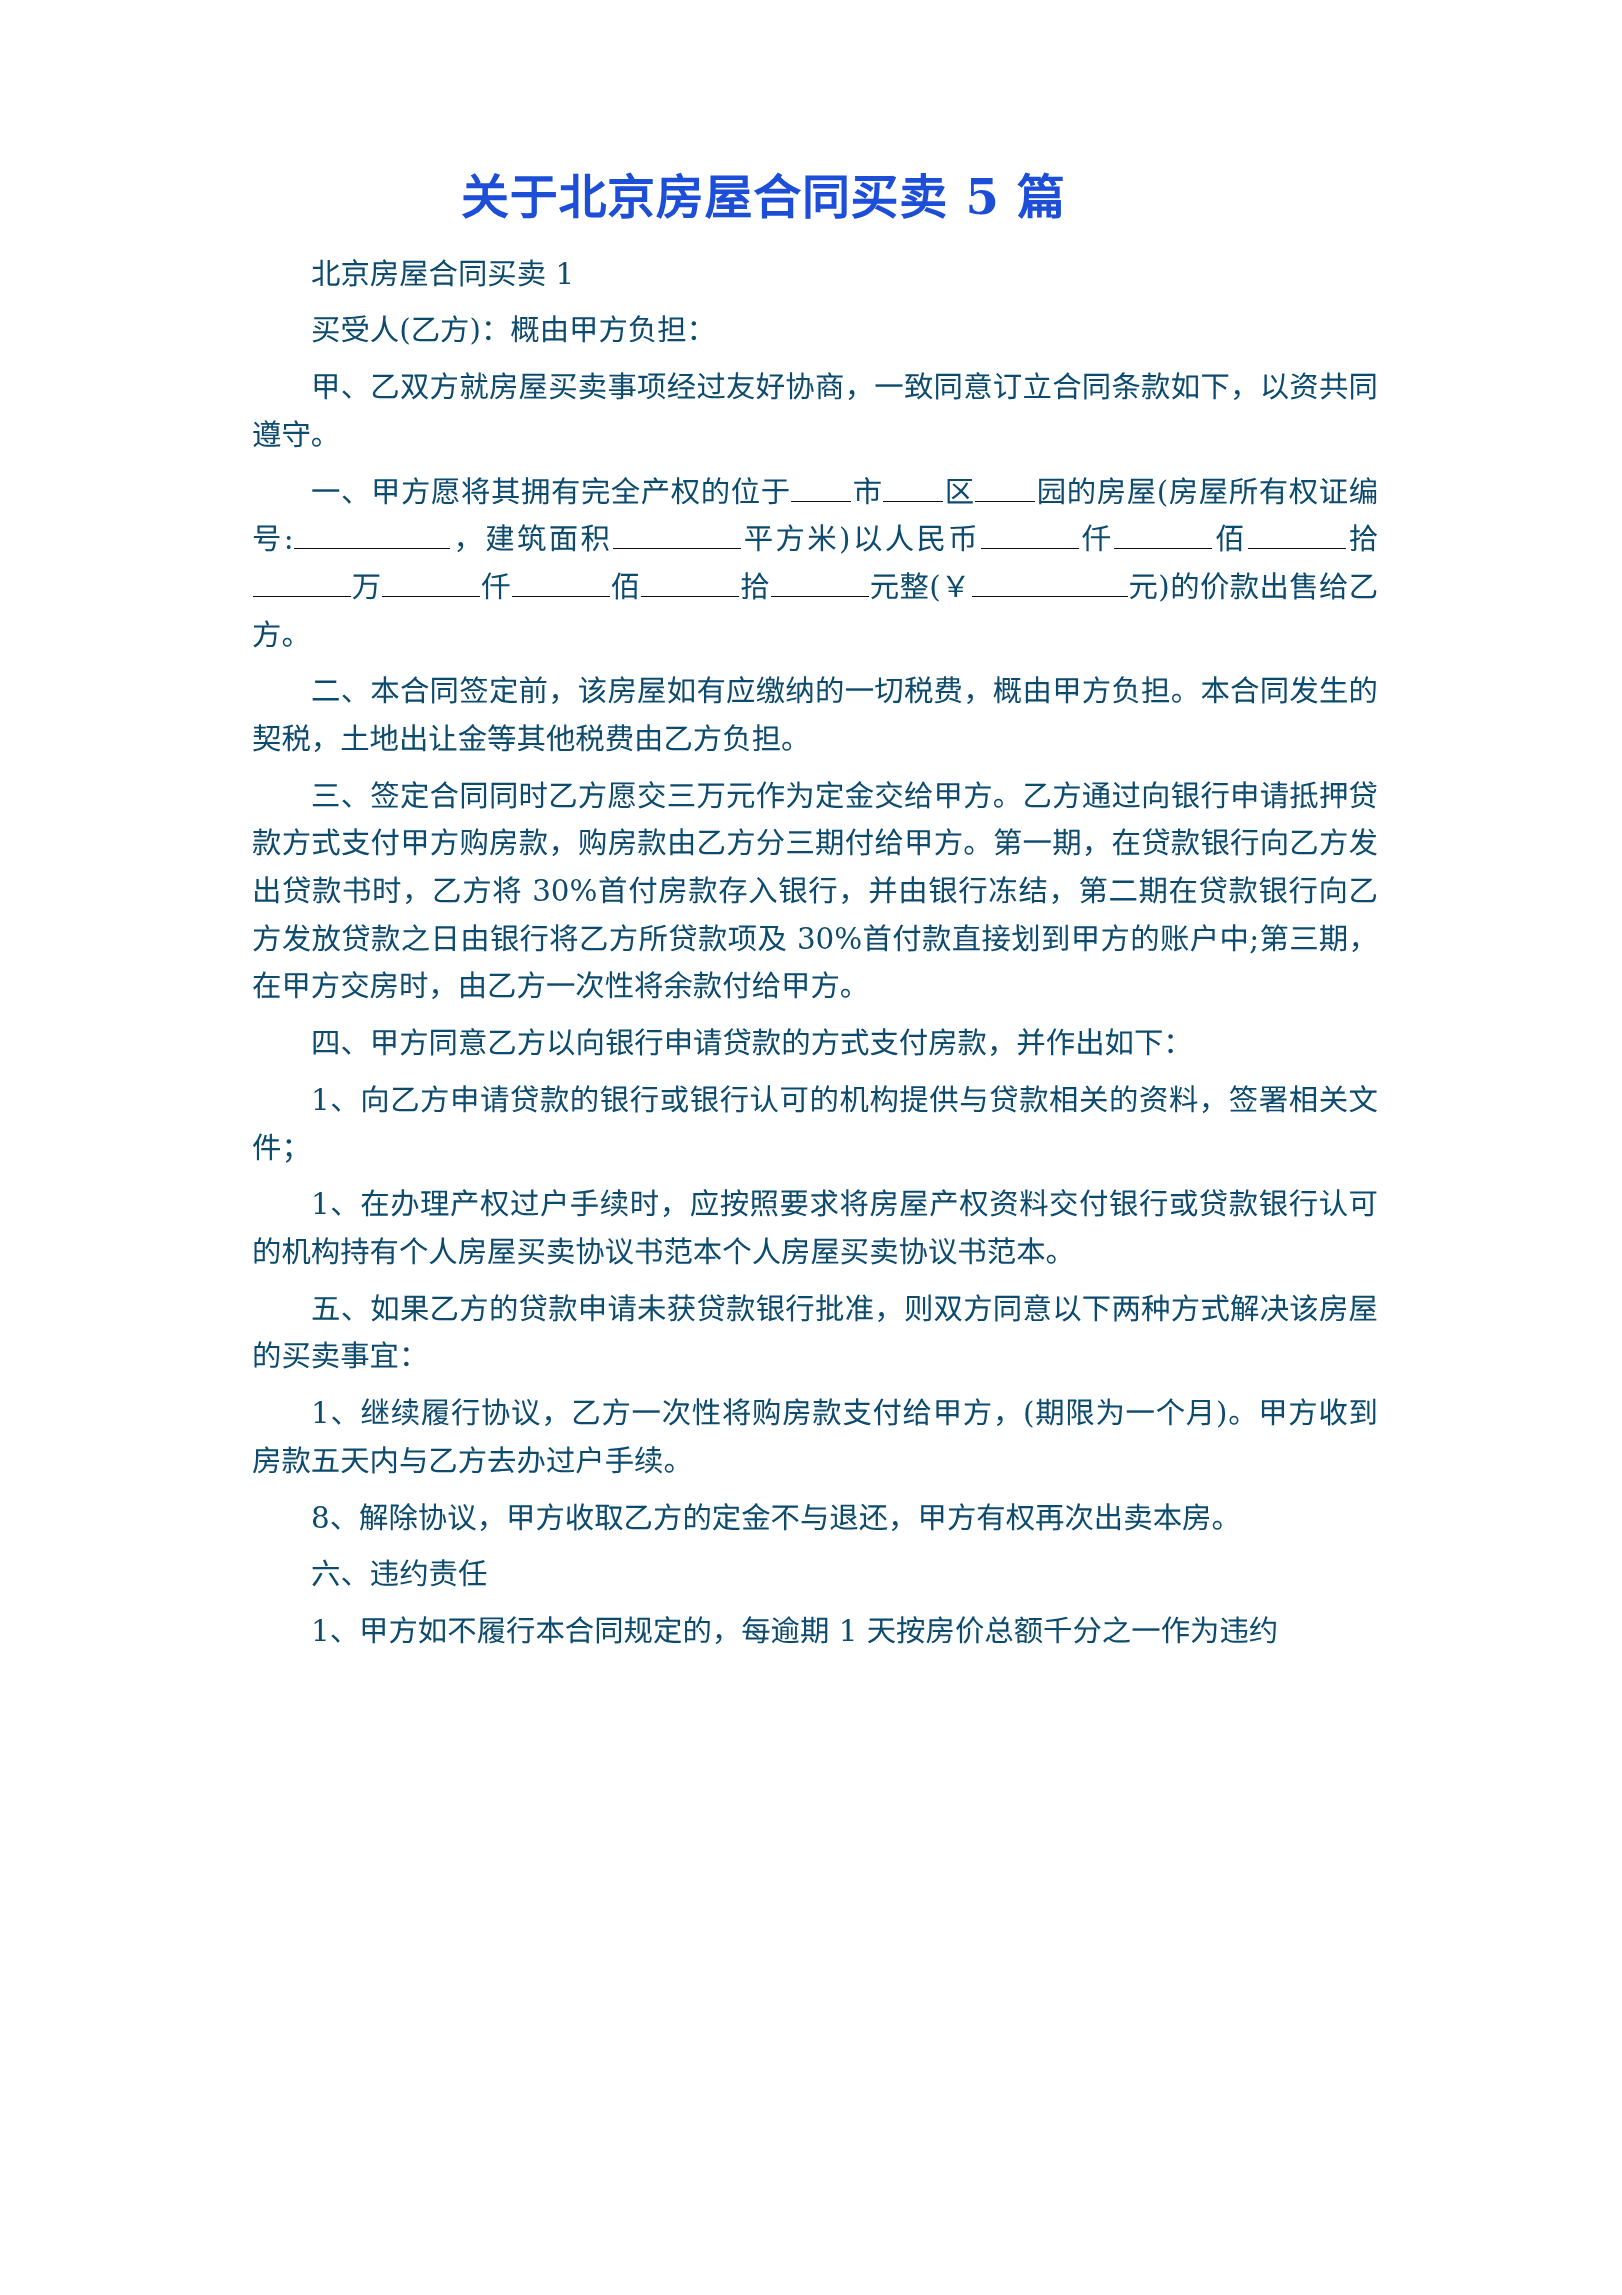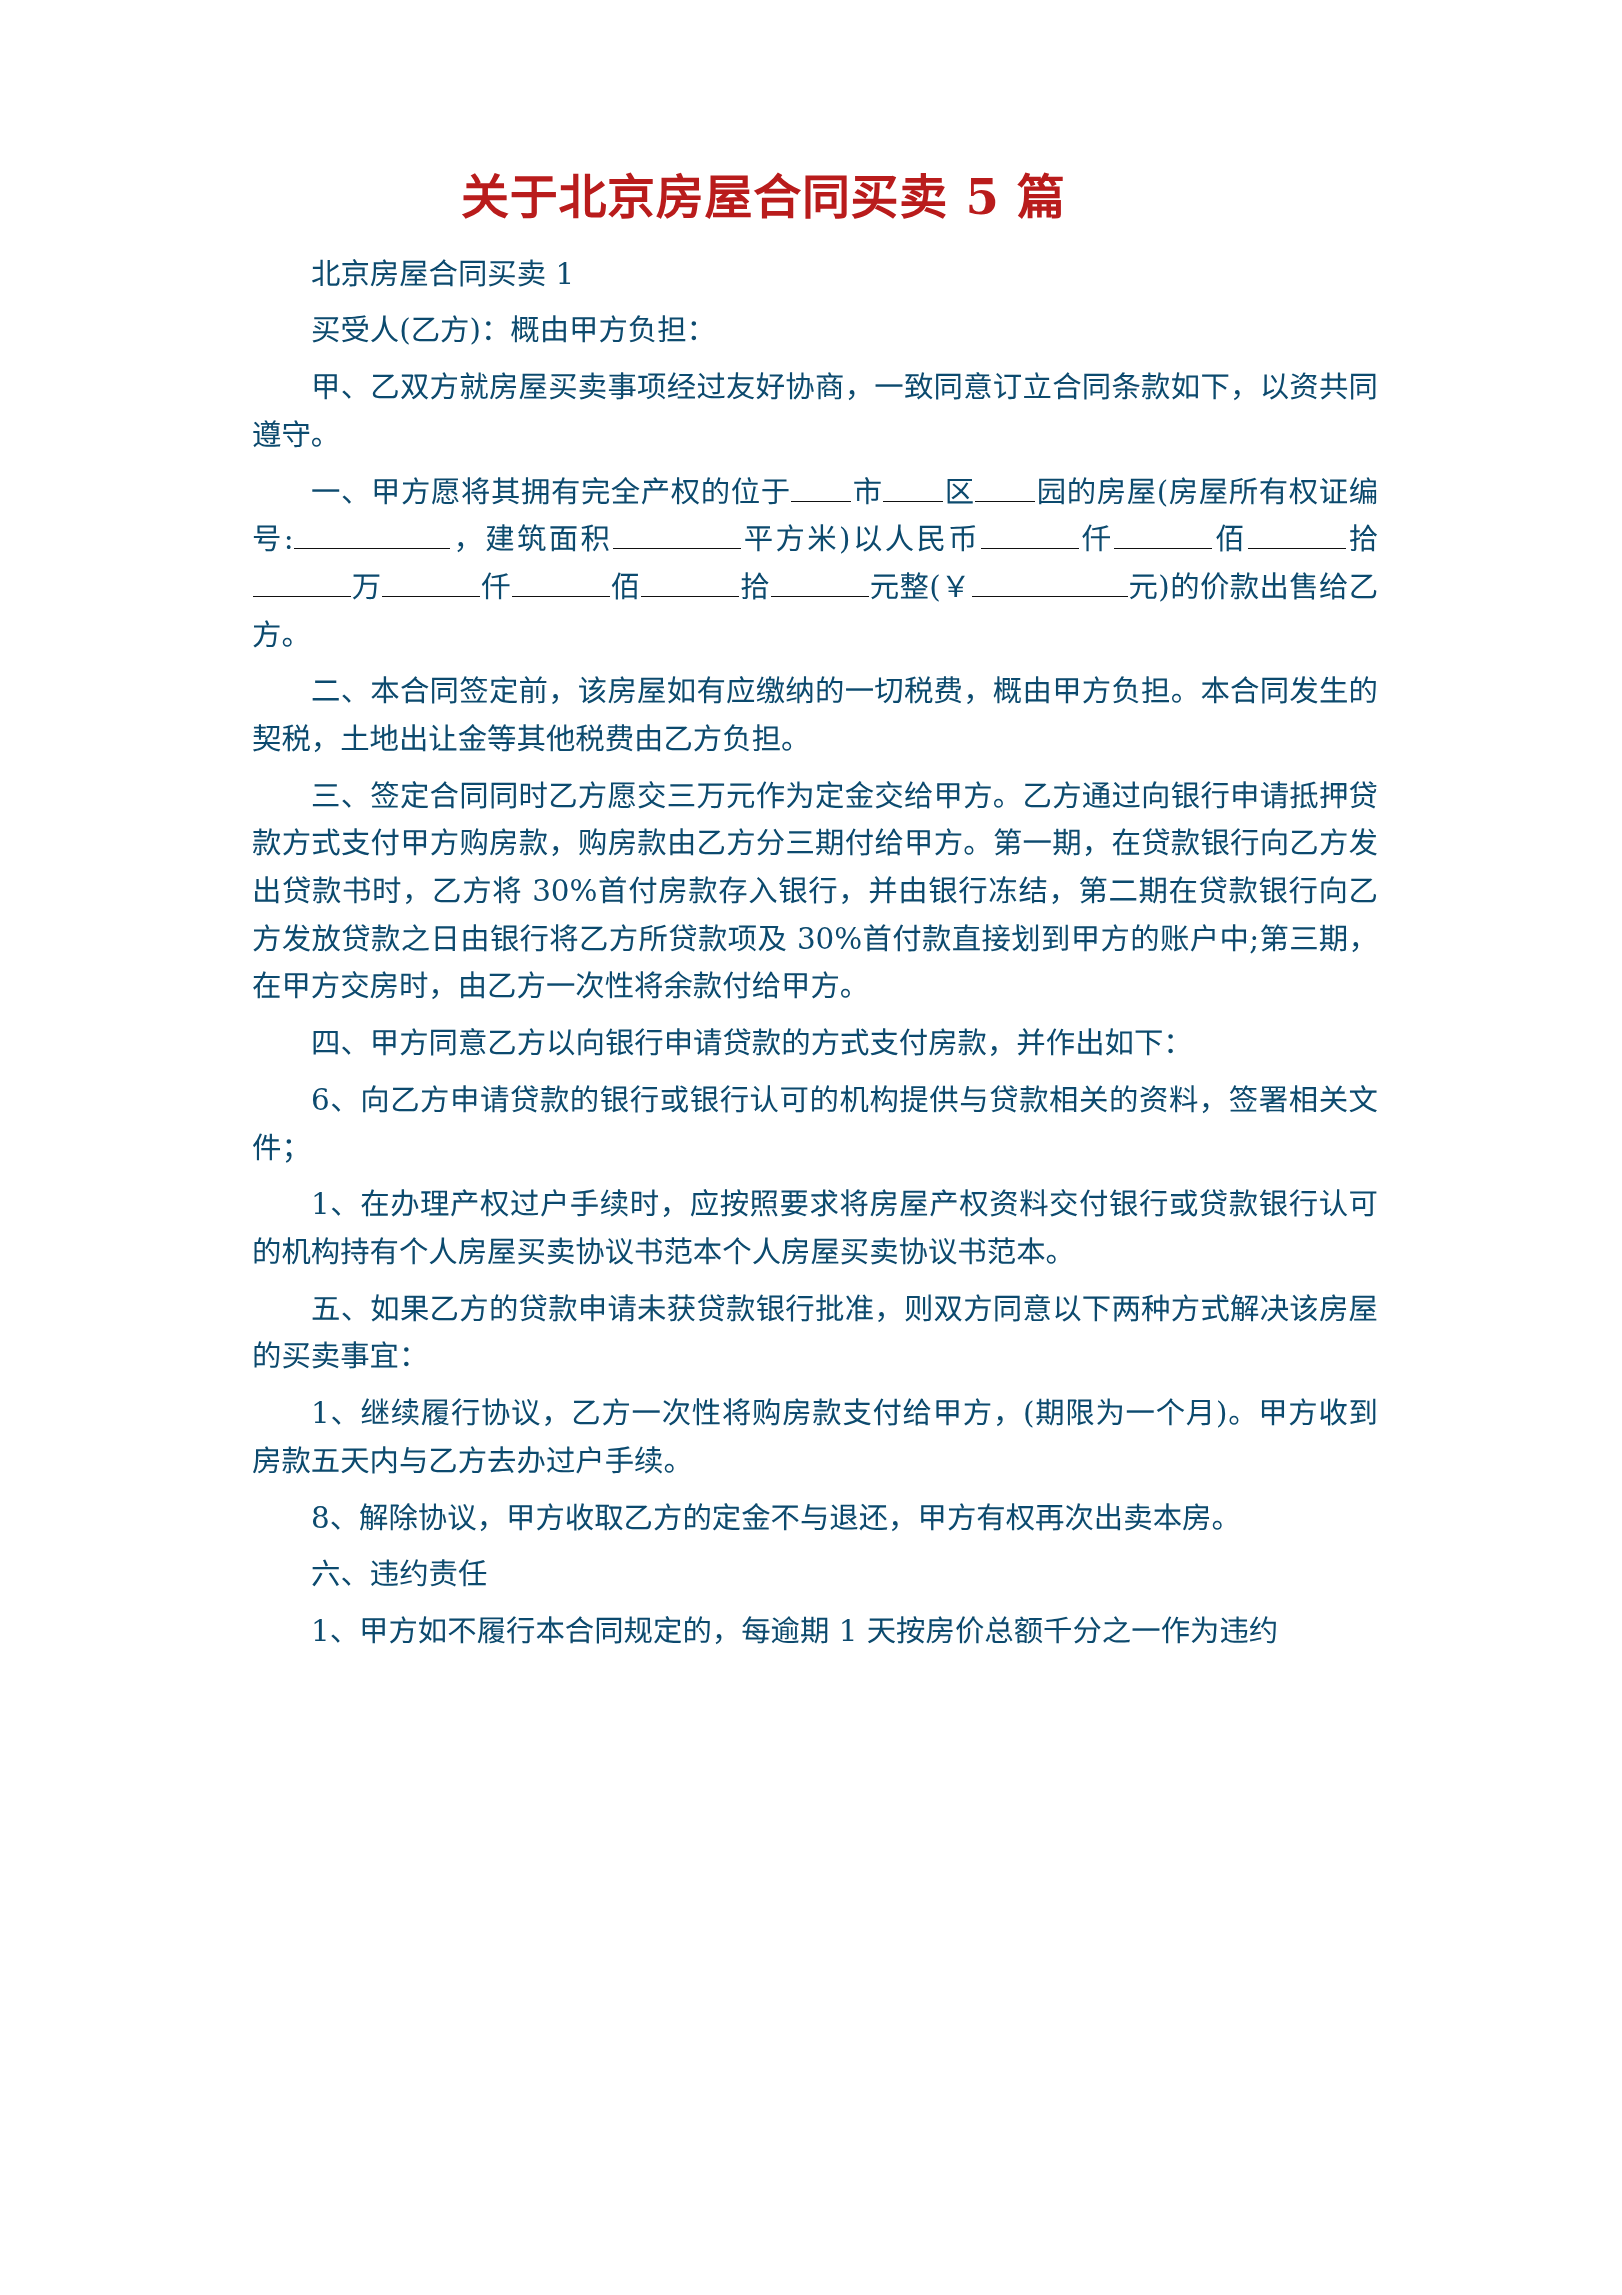--- a/index.html
+++ b/index.html
@@ -30,21 +30,21 @@
     left: 252px;
     top: 167px;
     width: 1126px;
   }
 
   .doc-title {
     font-family: "DejaVu Serif", "Liberation Serif", serif;
     font-size: 48px;
     font-weight: bold;
     line-height: 1.25;
-    color: #b91c1c;
+    color: #1d4ed8;
     text-align: left;
     margin: 0 0 23.6px 0;
     padding-left: 209px;
     letter-spacing: 0.7px;
   }
 
   .para {
     font-family: "DejaVu Serif", "Liberation Serif", serif;
     font-size: 29.4px;
     line-height: 1.62;
@@ -92,21 +92,21 @@
     <p class="para indent">甲、乙双方就房屋买卖事项经过友好协商，一致同意订立合同条款如下，以资共同遵守。</p>
 
     <p class="para indent"><span>一、甲方愿将其拥有完全产权的位于</span><span class="blank b-sm"></span><span>市</span><span class="blank b-sm"></span><span>区</span><span class="blank b-sm"></span><span>园的房屋(房屋所有权证编号:</span><span class="blank b-xxl"></span><span>，建筑面积</span><span class="blank b-xl"></span><span>平方米)以人民币</span><span class="blank b-lg"></span><span>仟</span><span class="blank b-lg"></span><span>佰</span><span class="blank b-lg"></span><span>拾</span><span class="blank b-lg"></span><span>万</span><span class="blank b-lg"></span><span>仟</span><span class="blank b-lg"></span><span>佰</span><span class="blank b-lg"></span><span>拾</span><span class="blank b-lg"></span><span>元整(￥</span><span class="blank b-xxl"></span><span>元)的价款出售给乙方。</span></p>
 
     <p class="para indent">二、本合同签定前，该房屋如有应缴纳的一切税费，概由甲方负担。本合同发生的契税，土地出让金等其他税费由乙方负担。</p>
 
     <p class="para indent">三、签定合同同时乙方愿交三万元作为定金交给甲方。乙方通过向银行申请抵押贷款方式支付甲方购房款，购房款由乙方分三期付给甲方。第一期，在贷款银行向乙方发出贷款书时，乙方将 30%首付房款存入银行，并由银行冻结，第二期在贷款银行向乙方发放贷款之日由银行将乙方所贷款项及 30%首付款直接划到甲方的账户中;第三期，在甲方交房时，由乙方一次性将余款付给甲方。</p>
 
     <p class="para indent">四、甲方同意乙方以向银行申请贷款的方式支付房款，并作出如下：</p>
 
-    <p class="para subitem">6、向乙方申请贷款的银行或银行认可的机构提供与贷款相关的资料，签署相关文件；</p>
+    <p class="para subitem">1、向乙方申请贷款的银行或银行认可的机构提供与贷款相关的资料，签署相关文件；</p>
 
     <p class="para subitem">1、在办理产权过户手续时，应按照要求将房屋产权资料交付银行或贷款银行认可的机构持有个人房屋买卖协议书范本个人房屋买卖协议书范本。</p>
 
     <p class="para indent">五、如果乙方的贷款申请未获贷款银行批准，则双方同意以下两种方式解决该房屋的买卖事宜：</p>
 
     <p class="para subitem">1、继续履行协议，乙方一次性将购房款支付给甲方，(期限为一个月)。甲方收到房款五天内与乙方去办过户手续。</p>
 
     <p class="para subitem">8、解除协议，甲方收取乙方的定金不与退还，甲方有权再次出卖本房。</p>
 
     <p class="para indent">六、违约责任</p>

